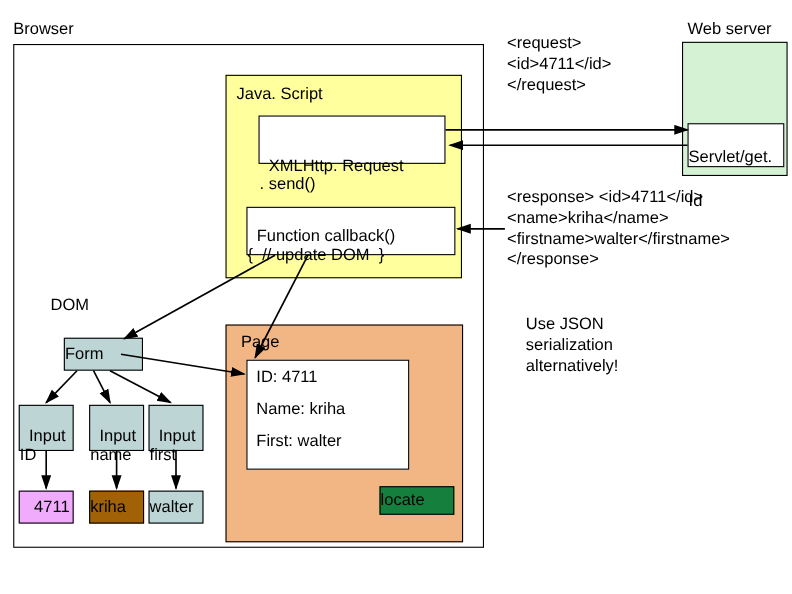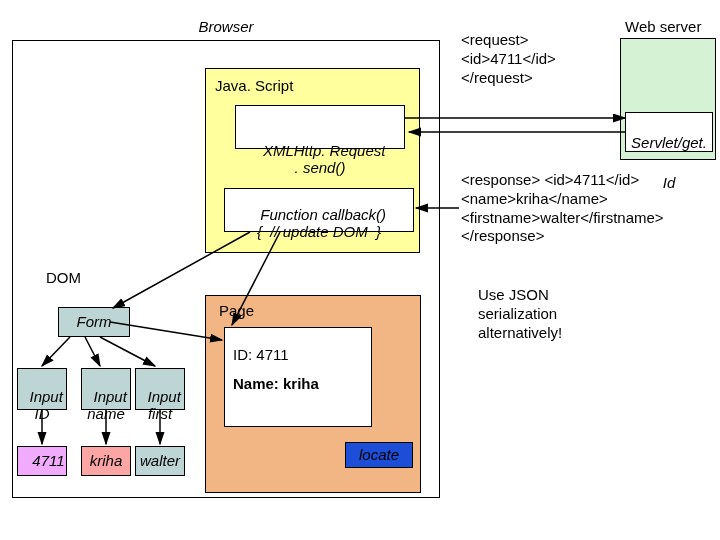--- a/index.html
+++ b/index.html
@@ -1,19 +1,19 @@
 <!DOCTYPE html>
 <html><head>
 <meta charset="utf-8">
 <style>
   html,body{margin:0;padding:0;}
   body{width:720px;height:540px;position:relative;font-family:Arial,Helvetica,sans-serif;font-size:15px;color:#000;background:#fff;}
   .box{position:absolute;border:1px solid #000;box-sizing:border-box;}
   .label{position:absolute;}
-  .center{text-align:center;font-style:italic;}
+  .center{text-align:left;}
   svg{position:absolute;top:0;left:0;pointer-events:none;}
 </style>
 </head>
 <body>
 
 <div class="box" style="left:12px;top:40px;width:428px;height:458px;"></div>
 <div class="label center" style="left:12px;top:18px;width:428px;">Browser</div>
 
 <div class="box" style="left:620px;top:38px;width:96px;height:122px;background:#d5f2d5;"></div>
 <div class="label" style="left:625px;top:18px;">Web server</div>
@@ -63,36 +63,37 @@
 name</span>
 </div>
 <div class="box center" style="left:135px;top:368px;width:50px;height:42px;background:#bed5d5;white-space:pre;padding-top:2px;">
   <span>Input
 first</span>
 </div>
 
 <div class="box center" style="left:17px;top:446px;width:50px;height:30px;background:#f0abfc;line-height:28px;padding-left:13px;">
   <span>4711</span>
 </div>
-<div class="box center" style="left:81px;top:446px;width:50px;height:30px;background:#fca5a5;line-height:28px;">
+<div class="box center" style="left:81px;top:446px;width:50px;height:30px;background:#a16207;line-height:28px;">
   <span>kriha</span>
 </div>
 <div class="box center" style="left:135px;top:446px;width:50px;height:30px;background:#bed5d5;line-height:28px;">
   <span>walter</span>
 </div>
 
 <div class="box" style="left:205px;top:295px;width:216px;height:198px;background:#f2b684;"></div>
 <div class="label" style="left:219px;top:302px;">Page</div>
 
-<div class="box" style="left:224px;top:327px;width:148px;height:100px;background:#fff;padding:18px 8px;">
+<div class="box" style="left:224px;top:327px;width:148px;height:100px;background:#fff;padding:6px 8px;">
   <div style="margin-bottom:12px;">ID:  4711</div>
-  <div style="margin-bottom:12px;font-weight:bold;">Name: kriha</div>
+  <div style="margin-bottom:12px;">Name: kriha</div>
+  <div>First: walter</div>
 </div>
 
-<div class="box center" style="left:345px;top:442px;width:68px;height:26px;background:#1d4ed8;line-height:24px;">
+<div class="box center" style="left:345px;top:442px;width:68px;height:26px;background:#15803d;line-height:24px;">
   <span>locate</span>
 </div>
 
 <svg width="720" height="540">
   <defs>
     <marker id="arr" markerWidth="10" markerHeight="10" refX="8" refY="3" orient="auto">
       <path d="M0,0 L9,3 L0,6 Z" fill="#000"></path>
     </marker>
   </defs>
 

